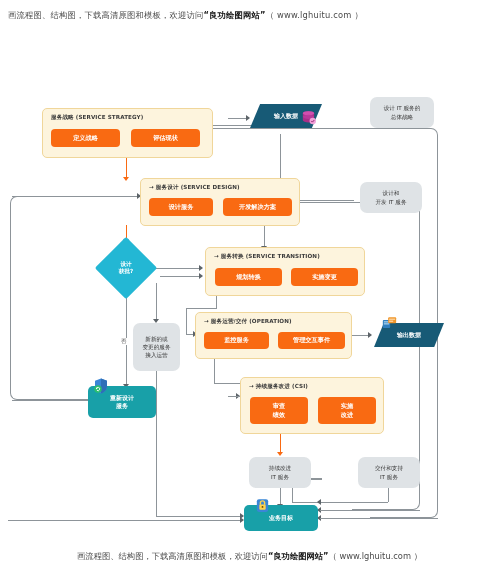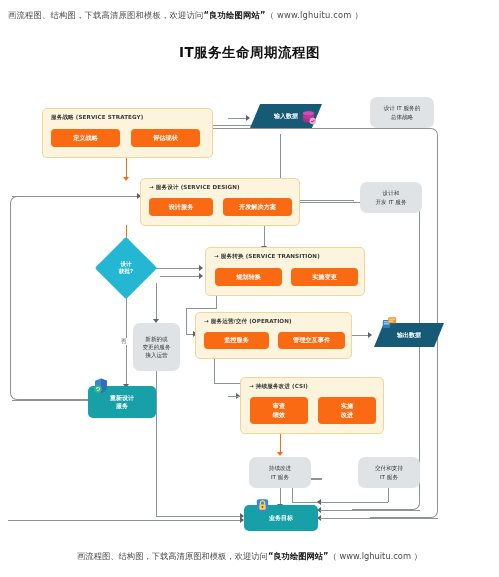--- a/index.html
+++ b/index.html
@@ -108,21 +108,20 @@
 </style>
 </head>
 <body>
 
 <div id="stage">
 
   <div class="hdr-note">
     <span>画流程图、结构图，下载高清原图和模板，欢迎访问</span><b>“良功绘图网站”</b><span>（ www.lghuitu.com ）</span>
   </div>
 
-  <div class="title">IT服务生命周期流程图</div>
 
   <div class="ftr-note">
     <span>画流程图、结构图，下载高清原图和模板，欢迎访问</span><b>“良功绘图网站”</b><span>（ www.lghuitu.com ）</span>
   </div>
 
   <div class="ln lnh" style="left:213px;top:125px;width:60px;"></div>
 
   <div class="route route-r" style="left:370px;top:128px;width:68px;height:390px;"></div>
   <div class="ln lnh" style="left:213px;top:128px;width:158px;"></div>
   <div class="arrow ar-l" style="left:317px;top:515px;"></div>

